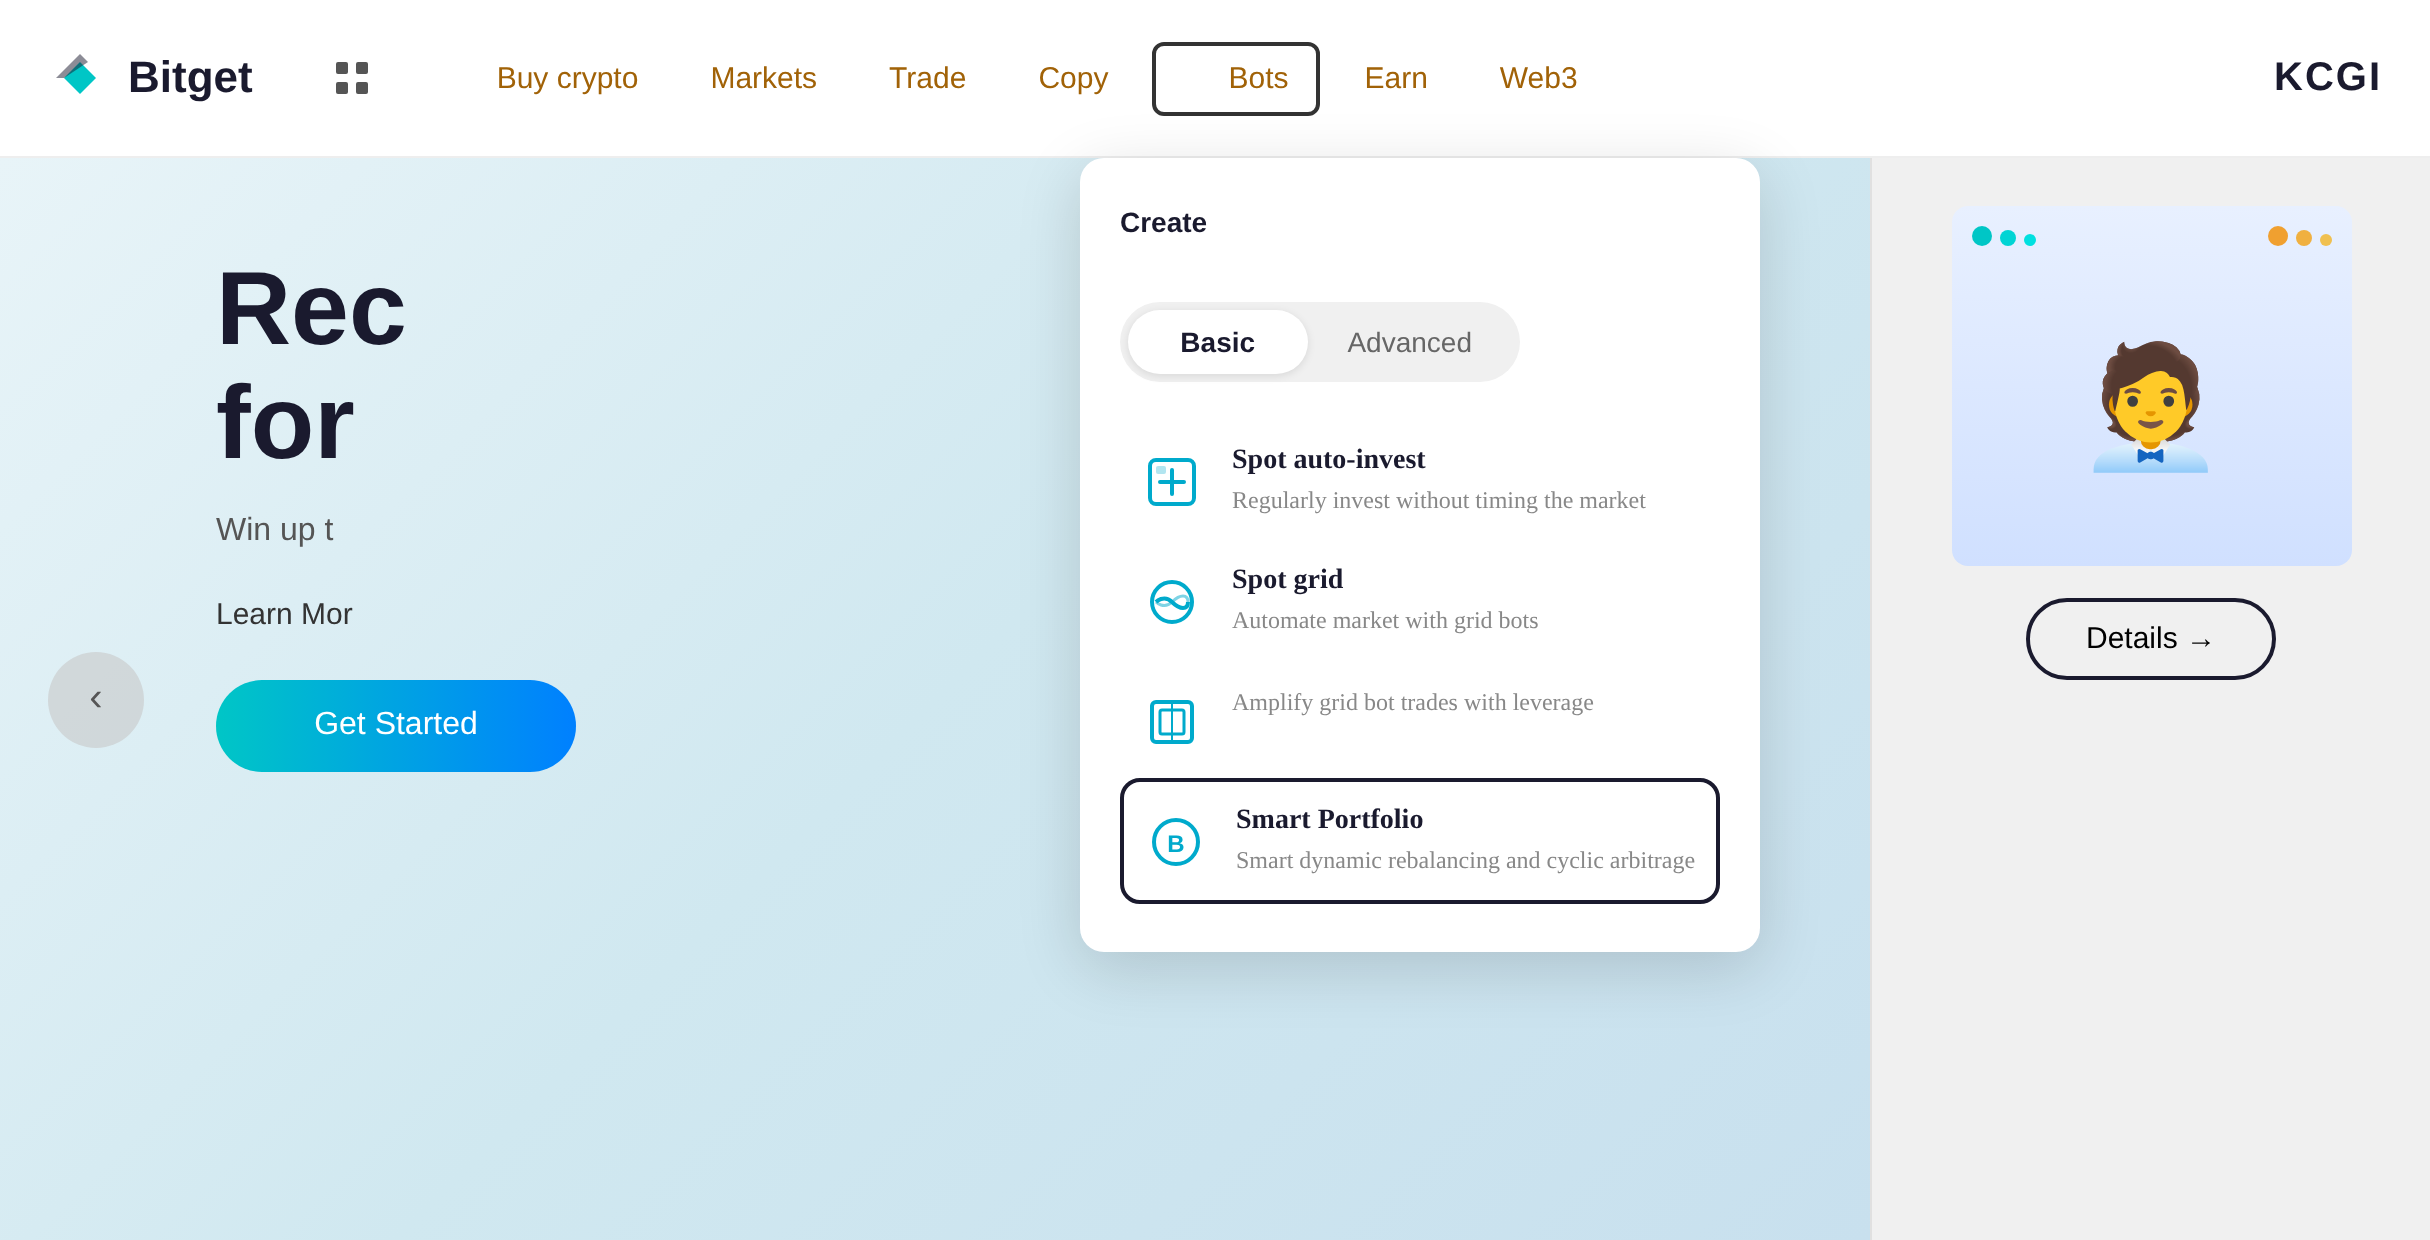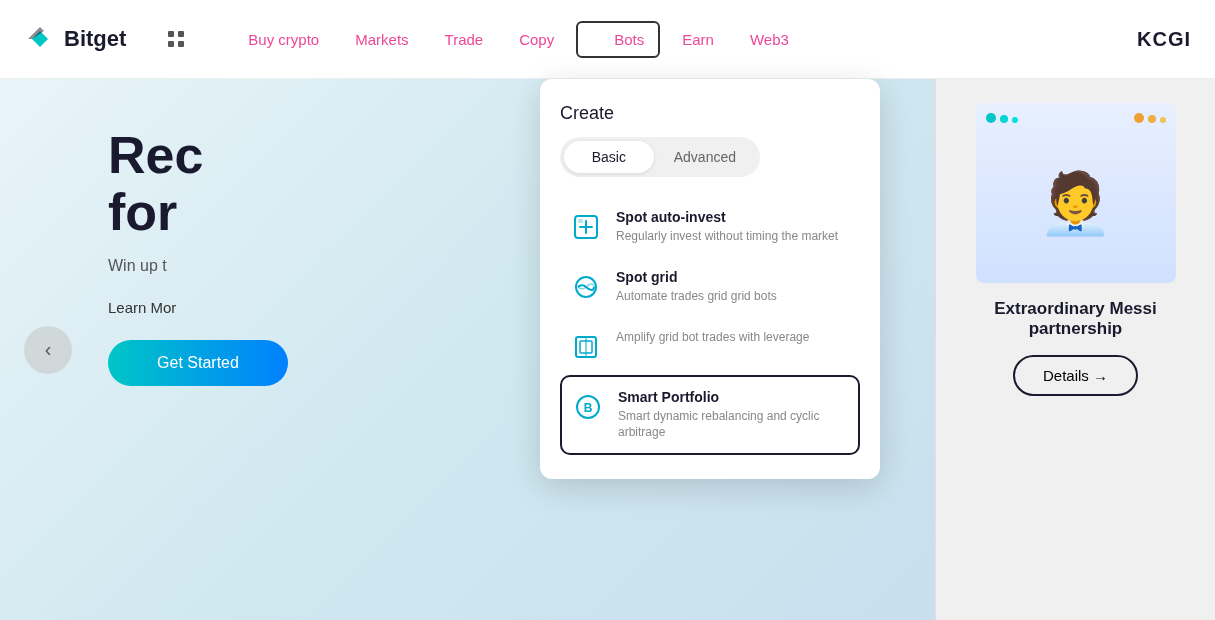--- a/index.html
+++ b/index.html
@@ -31,21 +31,21 @@
     }
     .nav {
       display: flex;
       align-items: center;
       gap: 8px;
       margin-left: 8px;
     }
     .nav-item {
       padding: 8px 14px;
       font-size: 15px;
-      color: #ec4899;
+      color: #a16207;
       cursor: pointer;
       border-radius: 6px;
       white-space: nowrap;
     }
     .nav-item.active {
       border: 2px solid #333;
       font-weight: 500;
       padding-left: 36px;
     }
     .nav-grid-icon {
@@ -177,24 +177,24 @@
       top: 0;
       left: 540px;
       z-index: 200;
       background: #fff;
       border-radius: 12px;
       box-shadow: 0 8px 32px rgba(0,0,0,0.15);
       width: 340px;
       padding: 24px 20px;
     }
     .dropdown-title {
-      font-size: 18px;
-      font-weight: 400;
-      color: #1a1a2e;
-      margin-bottom: 13px;
+      font-size: 14px;
+      font-weight: 700;
+      color: #1a1a2e;
+      margin-bottom: 32px;
     }
     .toggle-group {
       display: flex;
       background: #f0f0f0;
       border-radius: 50px;
       padding: 4px;
       margin-bottom: 20px;
       width: 200px;
     }
     .toggle-btn {
@@ -203,21 +203,21 @@
       border: none;
       border-radius: 50px;
       font-size: 14px;
       cursor: pointer;
       background: transparent;
       color: #666;
     }
     .toggle-btn.active {
       background: #fff;
       color: #1a1a2e;
-      font-weight: 400;
+      font-weight: 700;
       box-shadow: 0 1px 4px rgba(0,0,0,0.1);
     }
     .menu-item {
       display: flex;
       align-items: flex-start;
       gap: 14px;
       padding: 12px 10px;
       border-radius: 8px;
       cursor: pointer;
     }
@@ -227,21 +227,21 @@
     }
     .menu-icon {
       width: 32px;
       height: 32px;
       flex-shrink: 0;
       display: flex;
       align-items: center;
       justify-content: center;
       margin-top: 2px;
     }
-    .menu-text { flex: 1; }
+    .menu-text { flex: 1; font-family: Liberation Serif, serif; }
     .menu-label {
       font-size: 14px;
       font-weight: 600;
       color: #1a1a2e;
       margin-bottom: 3px;
     }
     .menu-desc {
       font-size: 12px;
       color: #888;
       line-height: 1.4;
@@ -308,23 +308,20 @@
         <div style="width:6px;height:6px;border-radius:50%;background:#00e0e0;margin-top:4px;"></div>
       </div>
       <div style="position:absolute;top:10px;right:10px;display:flex;gap:4px;">
         <div style="width:10px;height:10px;border-radius:50%;background:#f0a030;"></div>
         <div style="width:8px;height:8px;border-radius:50%;background:#f0b040;margin-top:2px;"></div>
         <div style="width:6px;height:6px;border-radius:50%;background:#f0c050;margin-top:4px;"></div>
       </div>
 
       <div style="font-size:60px;margin-top:20px;">🧑‍💼</div>
     </div>
-    <div class="partnership-title">
-      Extraordinary Messi<br>partnership
-    </div>
     <button class="details-btn">
       <span>Details →</span>
     </button>
   </div>
 
   <div class="dropdown-overlay">
     <div class="dropdown-title">Create</div>
 
     <div class="toggle-group">
       <button class="toggle-btn active">Basic</button>
@@ -348,21 +345,21 @@
     <div class="menu-item">
       <div class="menu-icon">
         <svg width="28" height="28" viewBox="0 0 28 28" fill="none">
           <circle cx="14" cy="14" r="10" stroke="#00aacc" stroke-width="2" fill="none"></circle>
           <path d="M6 14C6 14 10 10 14 14S22 18 22 14" stroke="#00aacc" stroke-width="2" fill="none"></path>
           <path d="M6 14C6 14 10 18 14 14S22 10 22 14" stroke="#00aacc" stroke-width="1.5" fill="none" opacity="0.5"></path>
         </svg>
       </div>
       <div class="menu-text">
         <div class="menu-label">Spot grid</div>
-        <div class="menu-desc">Automate trades grid grid bots</div>
+        <div class="menu-desc">Automate market with grid bots</div>
       </div>
     </div>
 
     <div class="menu-item">
       <div class="menu-icon">
         <svg width="28" height="28" viewBox="0 0 28 28" fill="none">
           <rect x="4" y="4" width="20" height="20" rx="2" stroke="#00aacc" stroke-width="2" fill="none"></rect>
           <rect x="8" y="8" width="12" height="12" rx="1" stroke="#00aacc" stroke-width="1.5" fill="none"></rect>
           <line x1="14" y1="4" x2="14" y2="24" stroke="#00aacc" stroke-width="1"></line>
         </svg>

